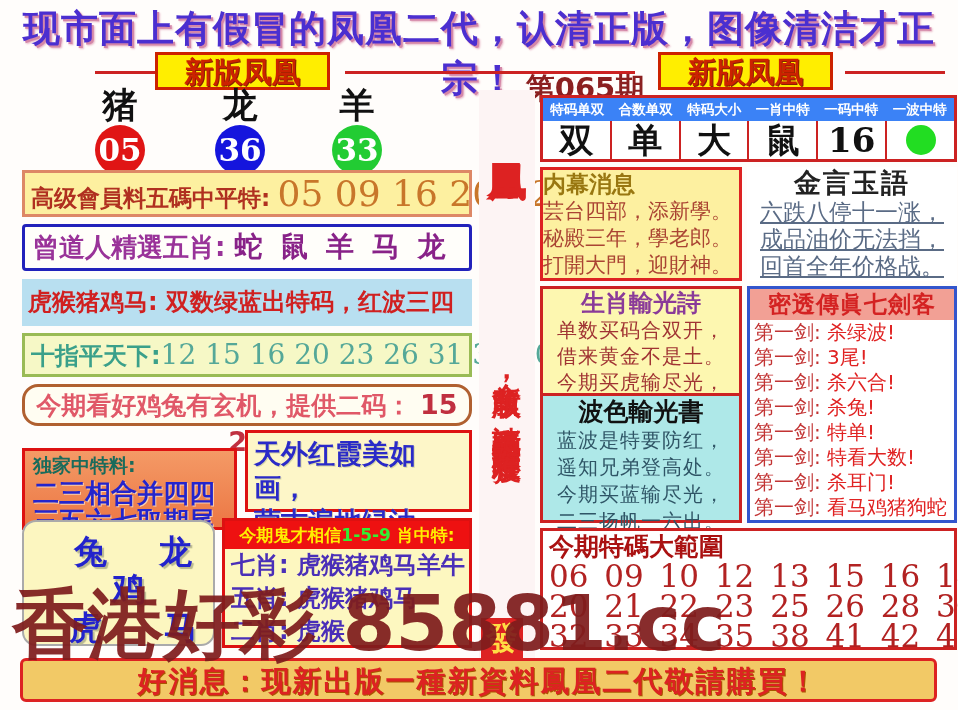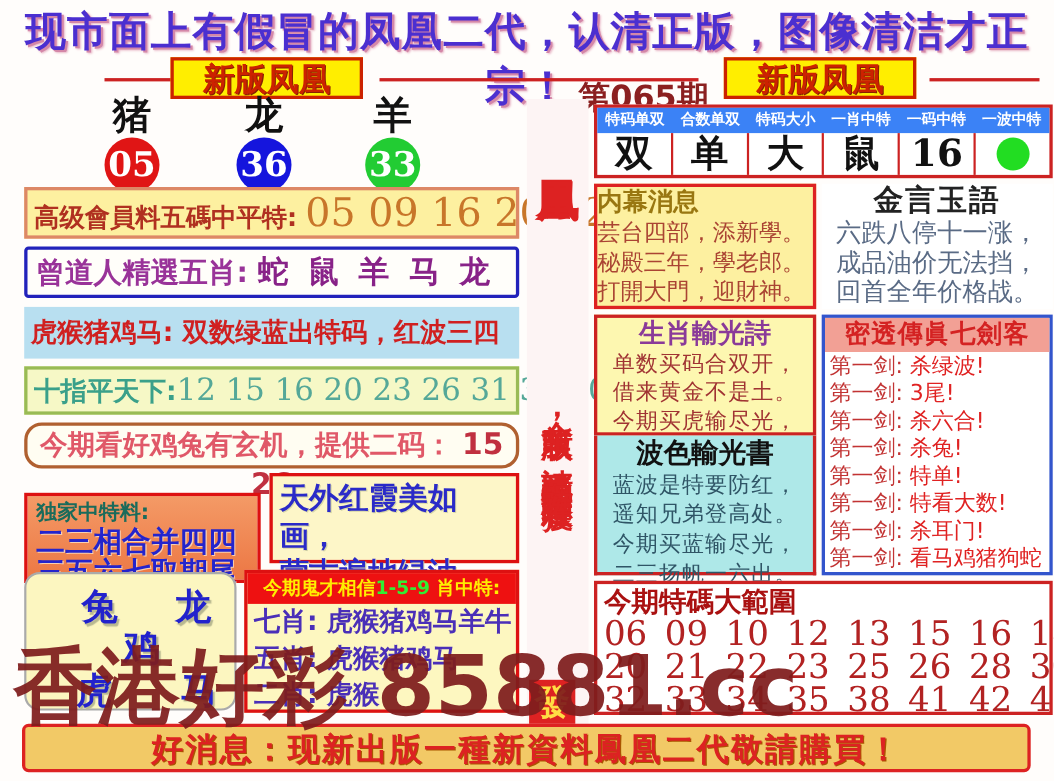--- a/index.html
+++ b/index.html
@@ -79,21 +79,21 @@
     font-family:"DejaVu Serif",serif;color:#111;line-height:38px;font-weight:bold;}
   .rt-vals div:last-child{border-right:none;}
   .dot{display:inline-block;width:30px;height:30px;border-radius:50%;background:#22dd22;margin-top:4px;}
 
   .insider{left:540px;top:167px;width:202px;height:114px;background:#fdf0a0;border:3px solid #dd2222;
     }
   .insider .t{font-size:23px;font-weight:bold;color:#997711;line-height:28px;}
   .insider .ln{font-size:21px;color:#aa4433;line-height:27px;font-family:"DejaVu Serif",serif;}
   .golden{left:747px;top:167px;width:210px;height:114px;background:#fff;text-align:center;}
   .golden .t{font-size:27px;font-weight:bold;color:#222;line-height:32px;letter-spacing:2px;}
-  .golden .ln{font-size:23px;color:#5a6b85;line-height:27px;font-family:"DejaVu Serif",serif;}
+  .golden .ln{font-size:23px;color:#5a6b85;line-height:27px;font-family:"DejaVu Serif",serif;text-decoration:underline;}
 
   .zpoem{left:540px;top:286px;width:202px;height:110px;background:#fdf7b0;border:3px solid #cc2222;
     text-align:center;}
   .zpoem .t{font-size:24px;font-weight:bold;color:#8a3a99;line-height:28px;}
   .zpoem .ln{font-size:20px;color:#a03333;line-height:26px;letter-spacing:1px;}
   .wpoem{left:540px;top:396px;width:202px;height:127px;background:#aee8e8;border:3px solid #cc2222;
     border-top:none;text-align:center;}
   .wpoem .t{font-size:25px;font-weight:bold;color:#111;line-height:31px;}
   .wpoem .ln{font-size:20px;color:#2f5566;line-height:27px;letter-spacing:1px;}
 

